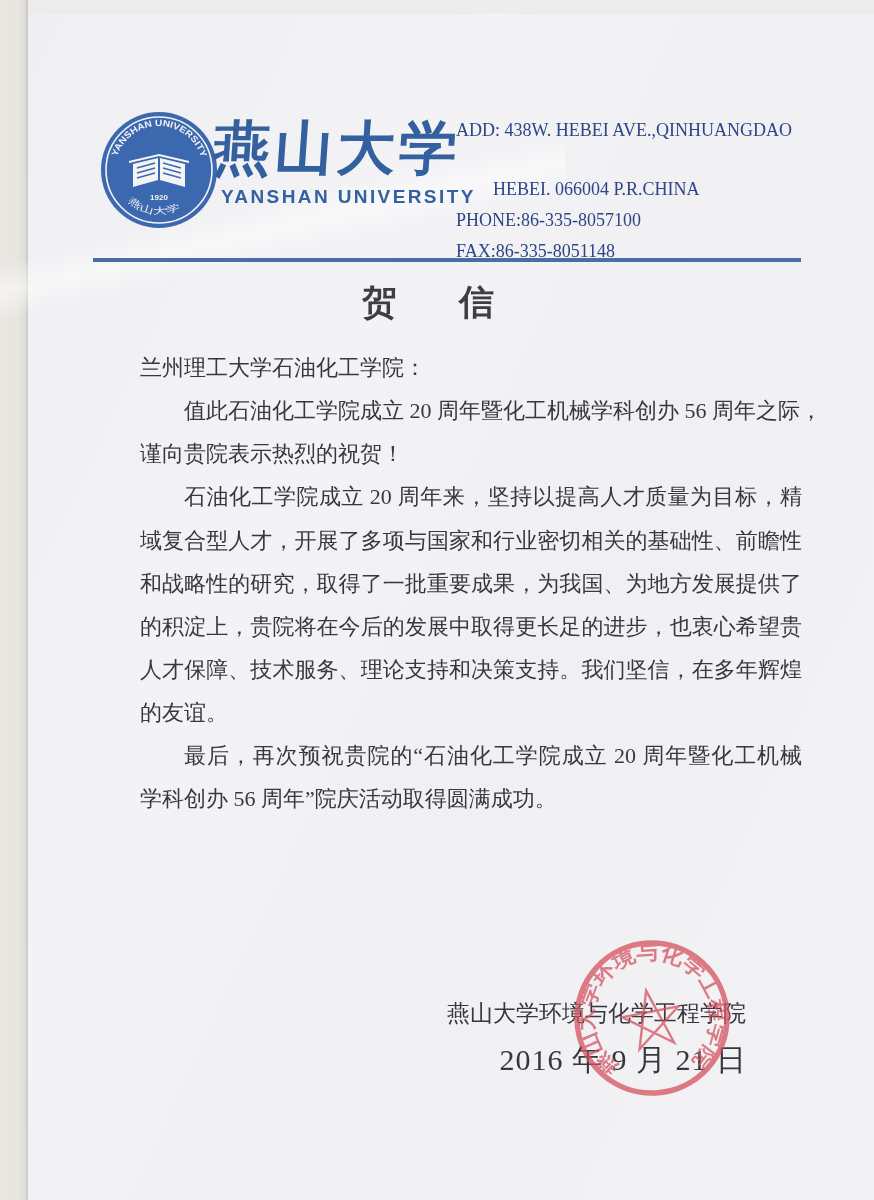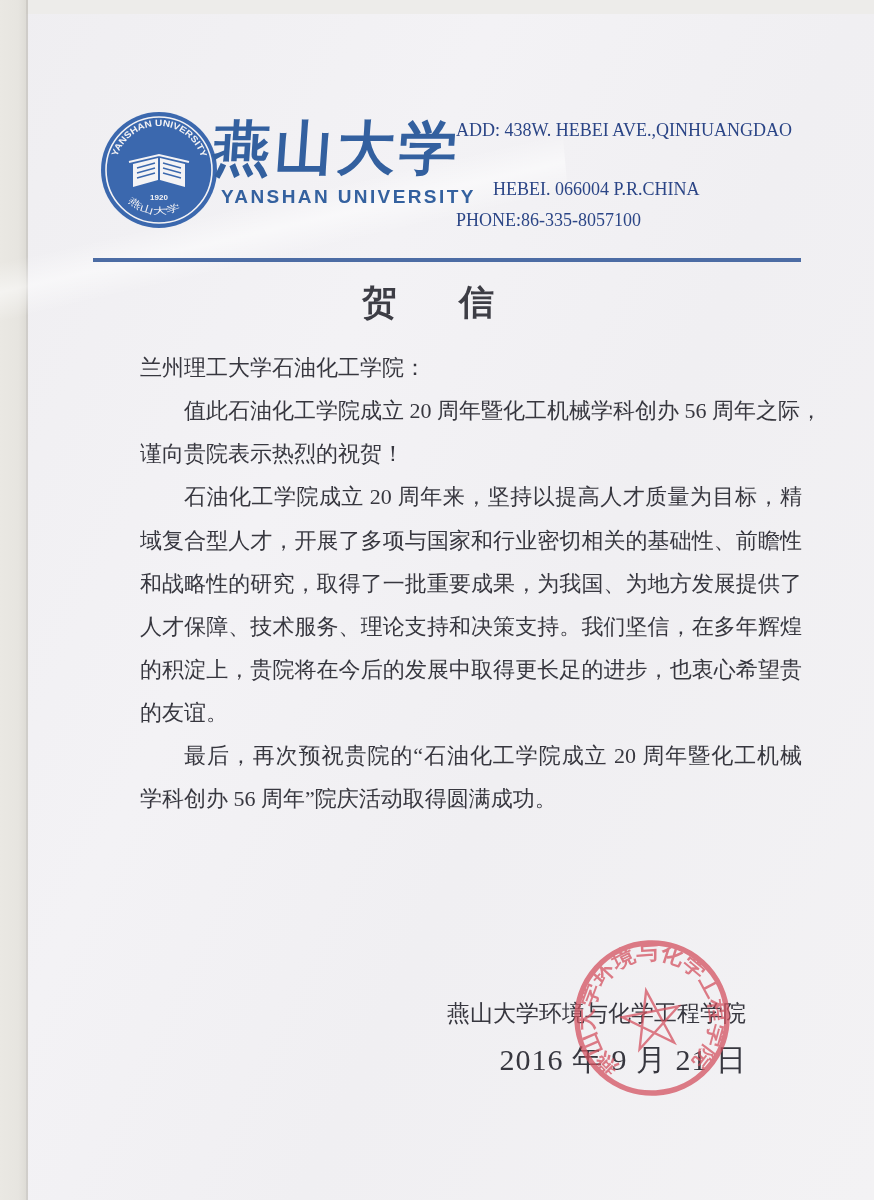--- a/index.html
+++ b/index.html
@@ -133,37 +133,38 @@
     </svg>
   </div>
 
   <div class="calligraphy">燕山大学</div>
   <div class="univ-en">YANSHAN UNIVERSITY</div>
 
   <div class="address">
       <div class="addr-line">ADD: 438W.  HEBEI AVE.,QINHUANGDAO</div>
       <div class="addr-line indented">HEBEI. 066004 P.R.CHINA</div>
       <div class="addr-line">PHONE:86-335-8057100</div>
+      <div class="addr-line">FAX:86-335-8051148</div>
     </div>
 
   <div class="rule"></div>
 
   <div class="title">
     <span class="t1">贺</span><span>信</span>
   </div>
 
   <div class="letter-body">
       <div class="bline">兰州理工大学石油化工学院：</div>
       <div class="bline indent full">值此石油化工学院成立 20 周年暨化工机械学科创办 56 周年之际，</div>
       <div class="bline">谨向贵院表示热烈的祝贺！</div>
       <div class="bline indent full">石油化工学院成立 20 周年来，坚持以提高人才质量为目标，精</div>
       <div class="bline full">域复合型人才，开展了多项与国家和行业密切相关的基础性、前瞻性</div>
       <div class="bline full">和战略性的研究，取得了一批重要成果，为我国、为地方发展提供了</div>
+      <div class="bline full">的积淀上，贵院将在今后的发展中取得更长足的进步，也衷心希望贵</div>
       <div class="bline full">人才保障、技术服务、理论支持和决策支持。我们坚信，在多年辉煌</div>
-      <div class="bline full">的积淀上，贵院将在今后的发展中取得更长足的进步，也衷心希望贵</div>
       <div class="bline">的友谊。</div>
       <div class="bline indent full">最后，再次预祝贵院的“石油化工学院成立 20 周年暨化工机械</div>
       <div class="bline">学科创办 56 周年”院庆活动取得圆满成功。</div>
     </div>
 
   <div class="sig-name">燕山大学环境与化学工程学院</div>
   <div class="sig-date">2016 年 9 月 21 日</div>
 
   <div class="stamp">
     <svg width="164" height="164" viewBox="0 0 164 164">

